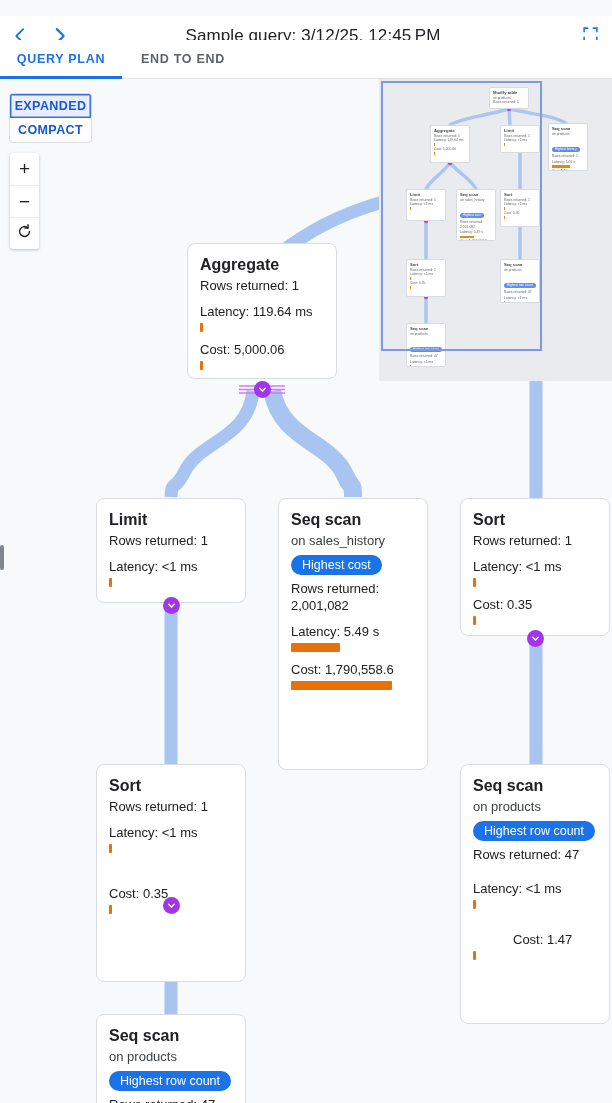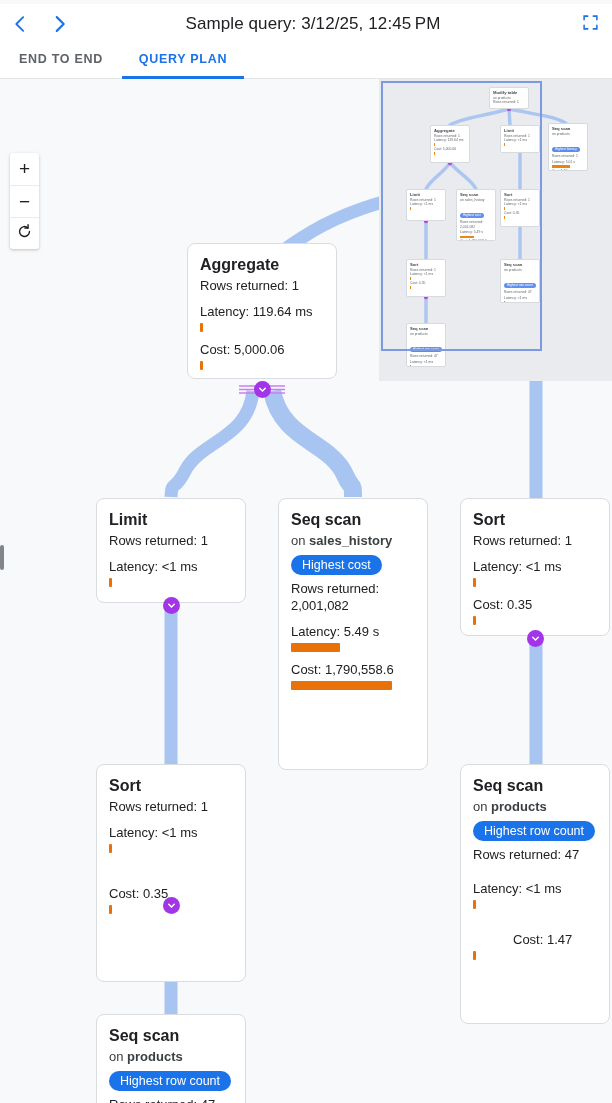--- a/index.html
+++ b/index.html
@@ -6,21 +6,21 @@
   html, body {
     width: 612px; height: 1103px;
     font-family: "Liberation Sans", sans-serif;
     background: #f8f9fa;
     overflow: hidden;
   }
   #root { position: relative; width: 612px; height: 1103px; background: #f8f9fa; }
 
   
   .header {
-    position: absolute; left: 0; top: 4px; width: 612px; height: 40px;
+    position: absolute; left: 0; top: 16px; width: 612px; height: 40px;
     background: #ffffff; display: flex; align-items: center;
   }
   .nav-arrow {
     width: 40px; height: 40px; display: flex; align-items: center; justify-content: center;
     color: #1a73e8; cursor: pointer;
   }
   .nav-arrow svg { display: block; }
   .header-title {
     flex: 1; text-align: center; font-size: 17px; color: #202124;
     letter-spacing: .1px; margin-left: -22px;
@@ -65,21 +65,21 @@
   .ghost.g5 { left: 460px; top: 200px; font-size: 24px; }
   .ghost.g6 { left: 460px; top: 228px; font-size: 24px; }
 
   
   .node {
     position: absolute; background: #ffffff; border: 1px solid #dadce0;
     border-radius: 8px; padding: 11px 12px 12px 12px;
   }
   .node .title { font-size: 16px; font-weight: bold; color: #202124; line-height: 20px; }
   .node .onrel { font-size: 13px; color: #3c4043; line-height: 20px; margin-top: 1px; }
-  .node .onrel b { font-weight: bold; }
+  .node .onrel b { font-weight: normal; }
   .badge {
     display: inline-block; background: #1a73e8; color: #fff;
     font-size: 12.5px; line-height: 18px; padding: 1px 11px;
     border-radius: 11px; margin-top: 4px; margin-bottom: 1px; white-space: nowrap;
   }
   .metric { font-size: 13px; color: #202124; line-height: 17px; margin-top: 9px; }
   .metric.tight { margin-top: 2px; }
   .bar { height: 9px; background: #e8710a; margin-top: 3px; border-radius: 1px; }
 
   
@@ -166,22 +166,22 @@
     <div class="expand-btn">
       <span>
         <svg width="17" height="17" viewBox="0 0 24 24" fill="none" stroke="#1a73e8" stroke-width="2.2" stroke-linecap="round">
           <path d="M3 8V3h5M21 8V3h-5M3 16v5h5M21 16v5h-5"></path>
         </svg>
       </span>
     </div>
   </div>
 
   <div class="tabbar">
+    <div class="tab t0 active">QUERY PLAN</div>
     <div class="tab t1">END TO END</div>
-    <div class="tab t0 active">QUERY PLAN</div>
   </div>
 
   <div class="canvas">
 
     <div class="ghost g1">Modify table</div>
     <div class="ghost g2">on products</div>
     <div class="ghost g3">Rows returned</div>
     <div class="ghost g4">Limit</div>
     <div class="ghost g5">Rows returned: 1</div>
     <div class="ghost g6">Latency: &lt;1 ms</div>
@@ -306,20 +306,24 @@
     <div class="node" style="left:96px; top:935px; width:150px; height:130px;">
       <div class="title">Seq scan</div>
       <div class="onrel">
         <span>on</span>
         <b>products</b>
       </div>
       <div class="badge">Highest row count</div>
       <div class="metric" style="margin-top:4px;">Rows returned: 47</div>
     </div>
 
+    <div class="seg">
+      <div class="on">EXPANDED</div>
+      <div>COMPACT</div>
+    </div>
     <div class="zoombox">
       <div>+</div>
       <div>−</div>
       <div>
         <span>
           <svg width="17" height="17" viewBox="0 0 24 24" fill="none" stroke="#202124" stroke-width="2" stroke-linecap="round" stroke-linejoin="round">
             <path d="M19 12a7 7 0 1 1-2.1-5"></path>
               <path d="M17 2.5V7h-4.5"></path>
           </svg>
         </span>

